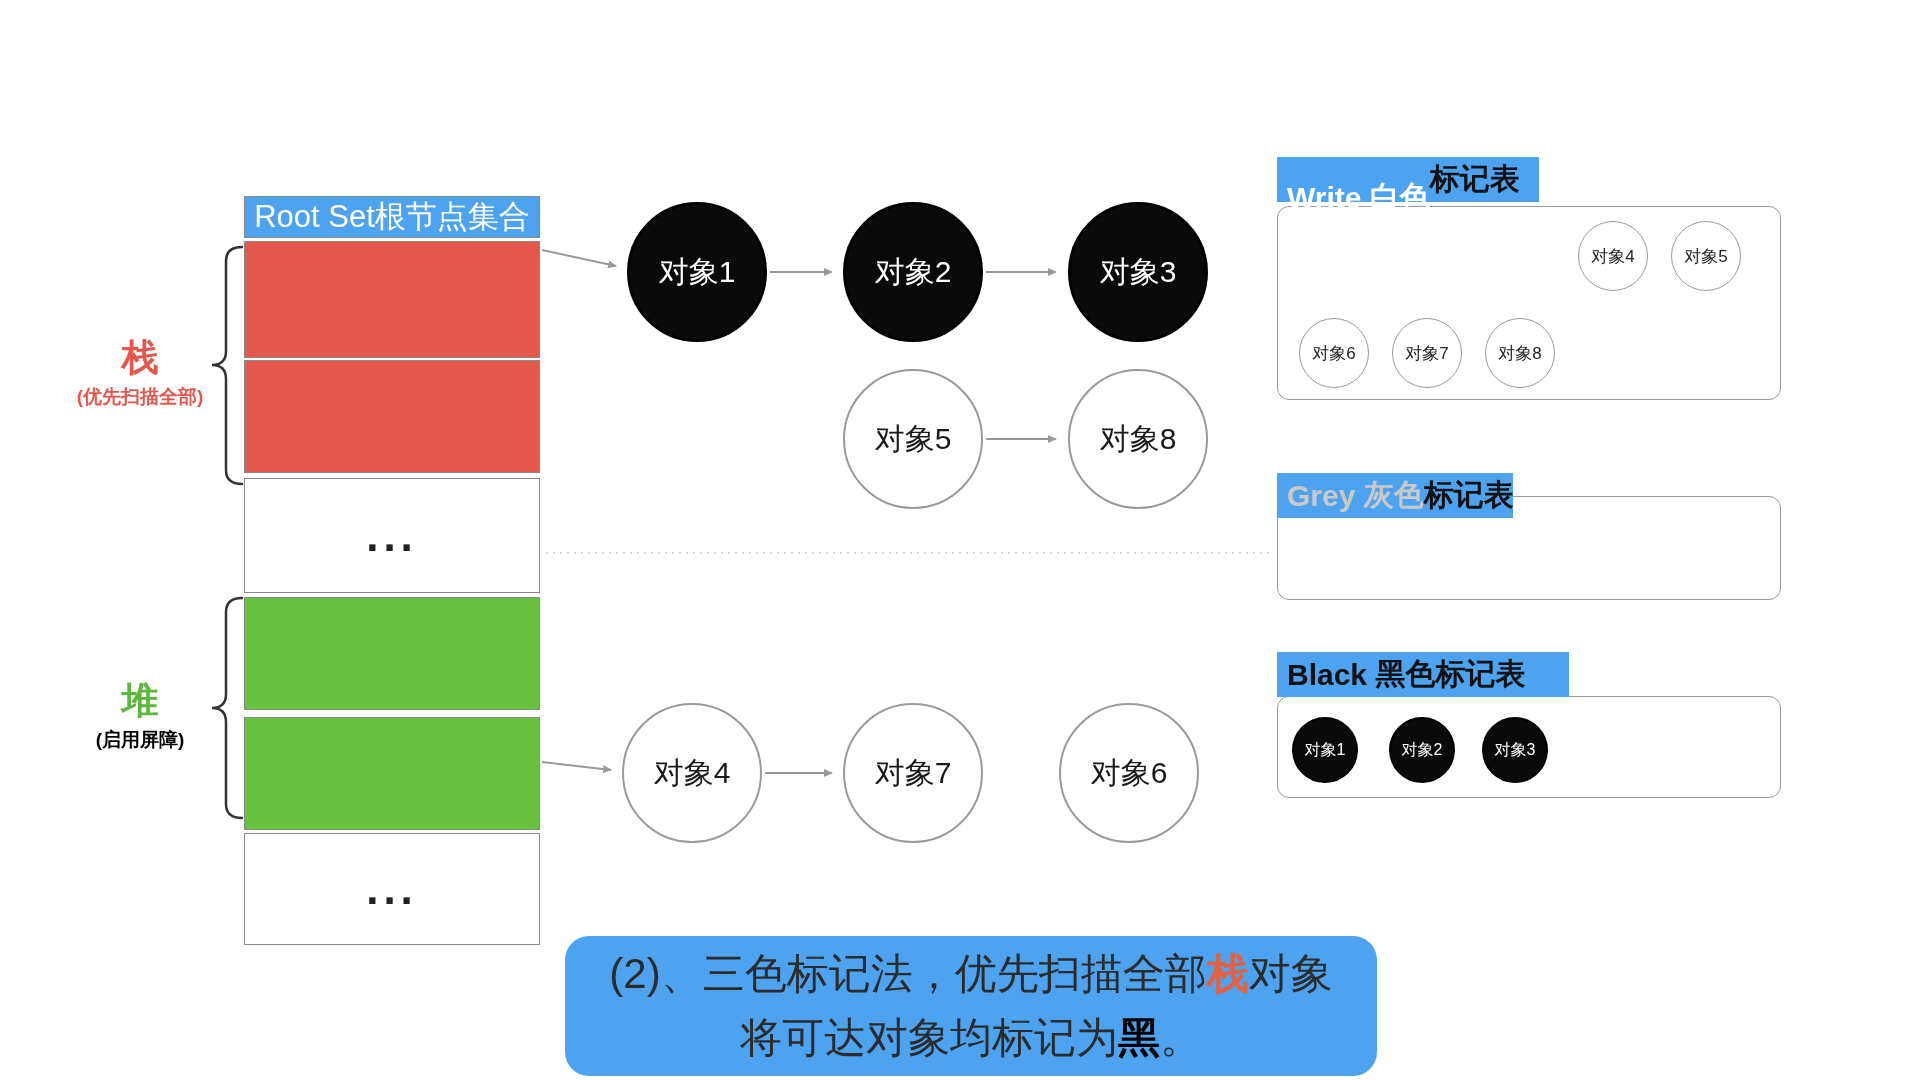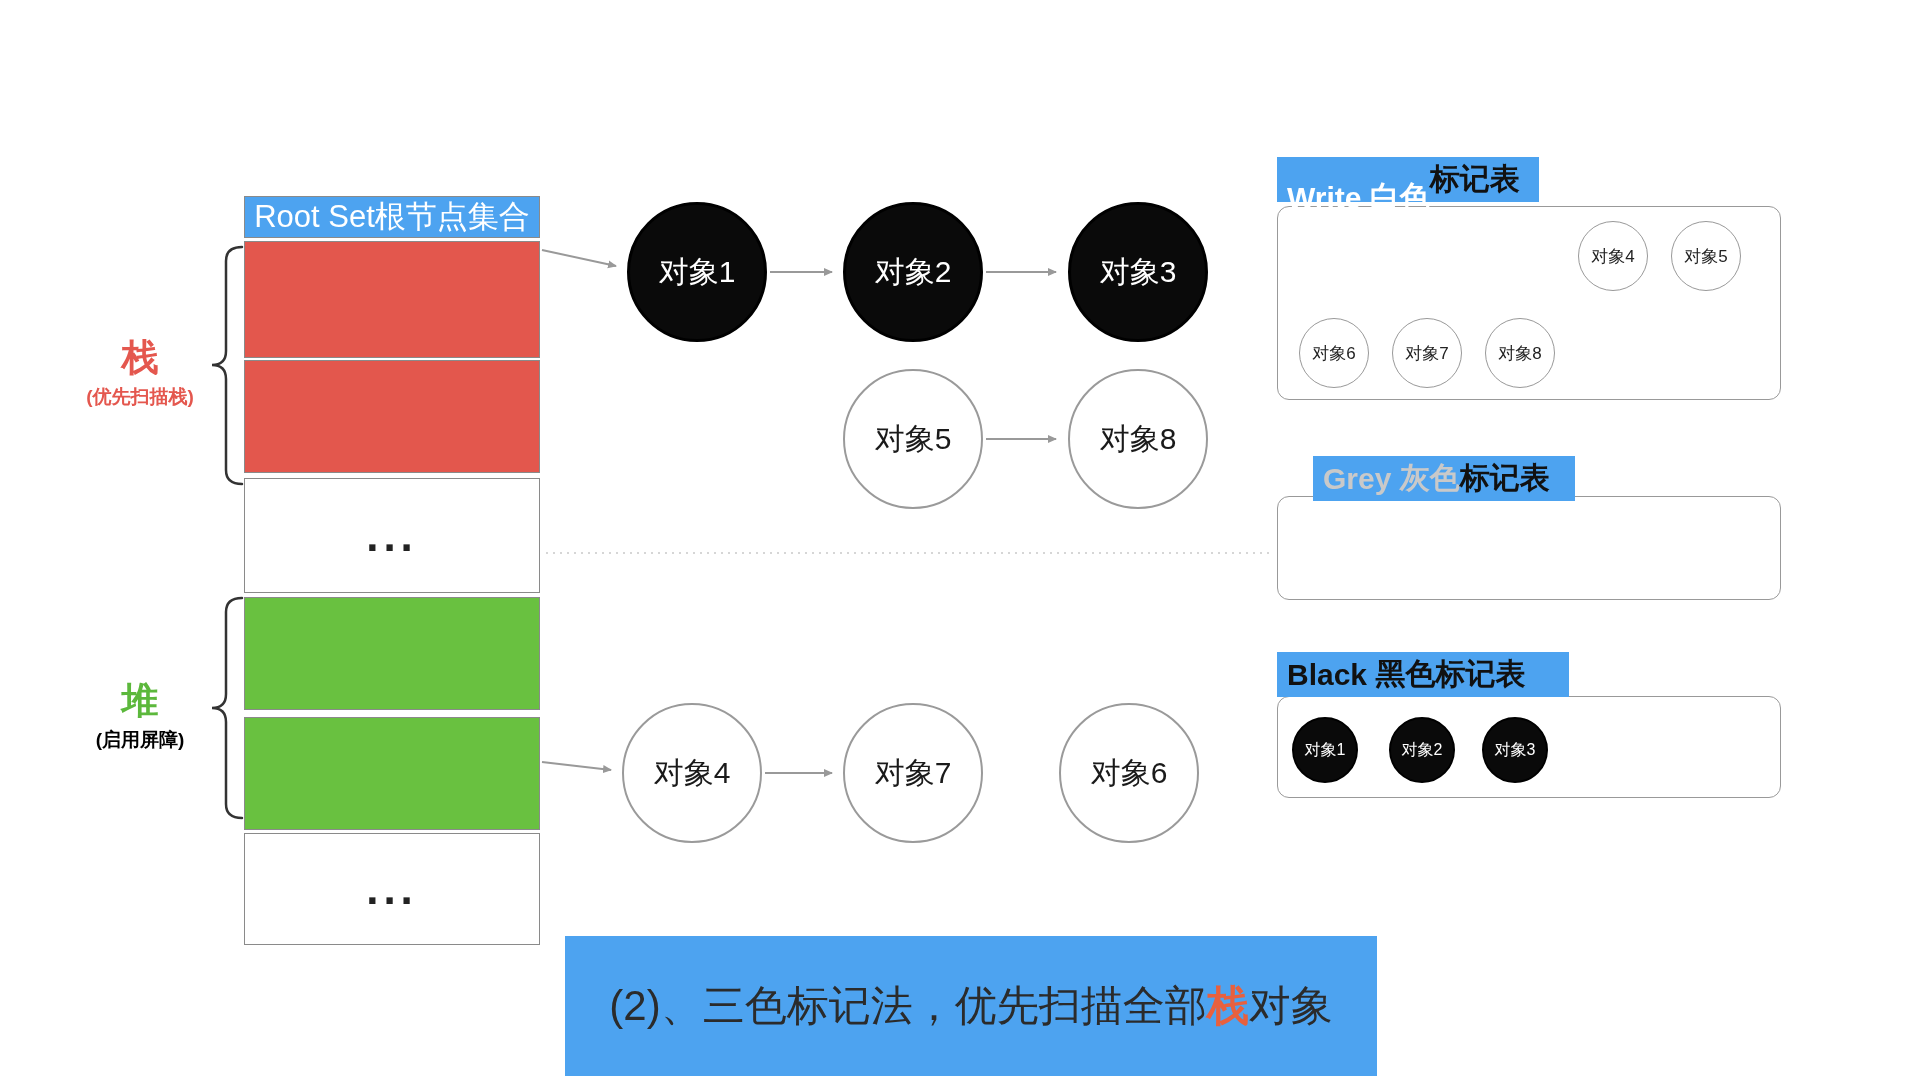--- a/index.html
+++ b/index.html
@@ -41,35 +41,35 @@
   
   .tbl-header{position:absolute;left:1277px;height:45px;background:#4da3f0;
     display:flex;align-items:center;padding:0 10px;box-sizing:border-box;
     font-size:30px;font-weight:bold;white-space:pre;z-index:2;}
   .hdr-white-part{color:#ffffff;margin-top:36px;} .hdr-grey-part{color:#c9c9c9;} .hdr-black-part{color:#111;}
   .hdr-suffix{color:#111;font-weight:bold;}
   .tbl-box{position:absolute;left:1277px;width:504px;background:#fff;
     border:1.5px solid #999;border-radius:12px;box-sizing:border-box;z-index:1;}
   .white-header{top:157px;width:262px;}
   .white-box{top:206px;height:194px;}
-  .grey-header{top:456px;width:262px;margin-left:36px;}
+  .grey-header{top:473px;width:236px;}
   .grey-box{top:496px;height:104px;}
   .black-header{top:652px;width:292px;}
   .black-box{top:696px;height:102px;}
   .mini-node{position:absolute;width:70px;height:70px;border-radius:50%;background:#fff;
     border:1.5px solid #999;display:flex;align-items:center;justify-content:center;
     font-size:17px;color:#222;box-sizing:border-box;z-index:3;}
   .mini-black{width:66px;height:66px;background:#0a0a0a;border:2px solid #000;color:#fff;font-size:16px;}
   .m-w4{left:1578px;top:221px;} .m-w5{left:1671px;top:221px;}
   .m-w6{left:1299px;top:318px;} .m-w7{left:1392px;top:318px;} .m-w8{left:1485px;top:318px;}
   .m-b1{left:1292px;top:717px;} .m-b2{left:1389px;top:717px;} .m-b3{left:1482px;top:717px;}
   
   .caption{position:absolute;left:565px;top:936px;width:812px;height:140px;background:#4da3f0;
     display:flex;flex-direction:column;align-items:center;justify-content:center;
-    font-size:42px;color:#2b2b2b;line-height:64px;}
+    font-size:42px;color:#2b2b2b;line-height:64px;border-radius:24px;}
   .cap-line{white-space:pre;}
   .cap-stack{color:#e8603e;font-weight:bold;}
   .cap-black{color:#000;font-weight:bold;}
 </style>
 </head>
 <body>
 
 <div class="canvas">
 
 
@@ -88,21 +88,21 @@
     <line x1="770" y1="272" x2="832" y2="272" stroke="#999" stroke-width="2" marker-end="url(#arrow)"></line>
     <line x1="986" y1="272" x2="1056" y2="272" stroke="#999" stroke-width="2" marker-end="url(#arrow)"></line>
     <line x1="986" y1="439" x2="1056" y2="439" stroke="#999" stroke-width="2" marker-end="url(#arrow)"></line>
     <line x1="542" y1="762" x2="611" y2="770" stroke="#999" stroke-width="2" marker-end="url(#arrow)"></line>
     <line x1="765" y1="773" x2="832" y2="773" stroke="#999" stroke-width="2" marker-end="url(#arrow)"></line>
 
     <line x1="546" y1="553" x2="1274" y2="553" stroke="#c9c9c9" stroke-width="1.5" stroke-dasharray="2 5"></line>
   </svg>
 
   <div class="side-label lbl-stack">栈</div>
-  <div class="side-label lbl-stack-note">(优先扫描栈)</div>
+  <div class="side-label lbl-stack-note">(优先扫描全部)</div>
   <div class="side-label lbl-heap">堆</div>
   <div class="side-label lbl-heap-note">(启用屏障)</div>
 
   <div class="mem-box box-root">Root Set根节点集合</div>
   <div class="mem-box box-red1"></div>
   <div class="mem-box box-red2"></div>
   <div class="mem-box box-dots1">
       <span class="dots">...</span>
     </div>
   <div class="mem-box box-green1"></div>
@@ -138,15 +138,16 @@
   <div class="tbl-header black-header">
     <span class="hdr-black-part">Black </span><span class="hdr-black-part">黑色</span><span class="hdr-suffix">标记表</span>
   </div>
   <div class="tbl-box black-box"></div>
   <div class="mini-node mini-black m-b1">对象1</div>
   <div class="mini-node mini-black m-b2">对象2</div>
   <div class="mini-node mini-black m-b3">对象3</div>
 
   <div class="caption">
     <div class="cap-line"><span>(2)、三色标记法，优先扫描全部</span><span class="cap-stack">栈</span><span>对象</span></div>
+    <div class="cap-line"><span>将可达对象均标记为</span><span class="cap-black">黑</span><span>。</span></div>
   </div>
 
 </div>
 
 </body></html>

